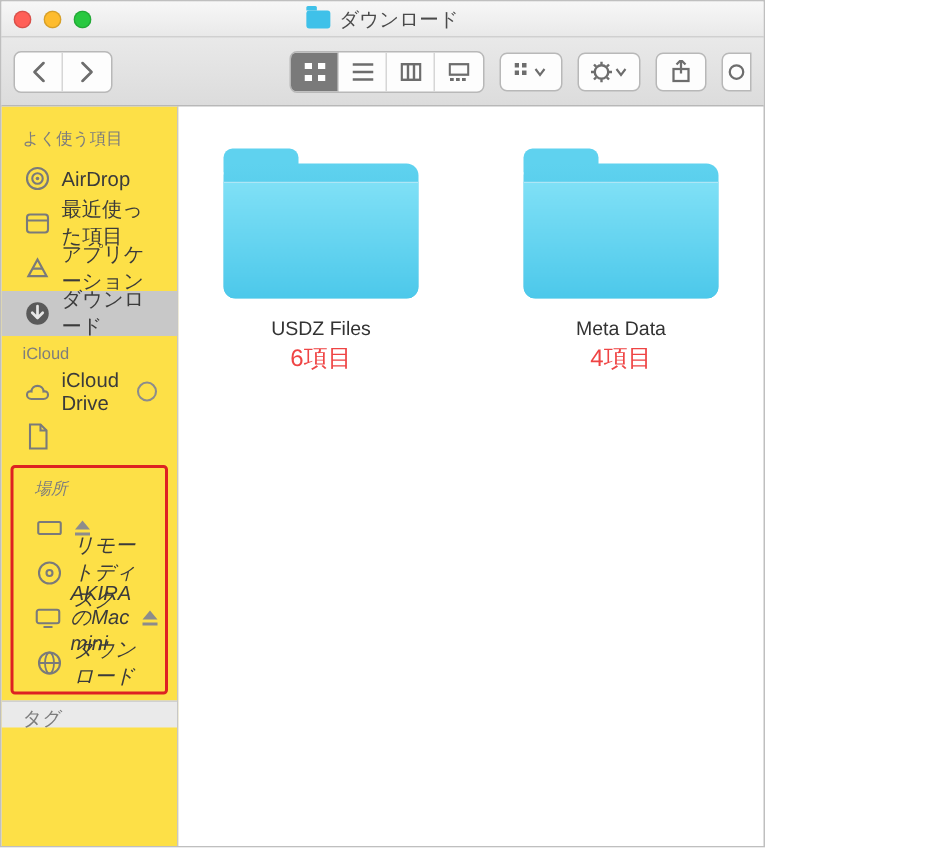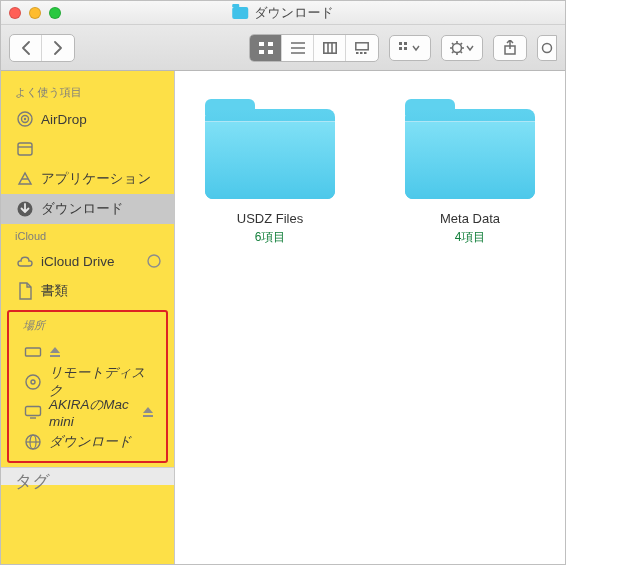--- a/index.html
+++ b/index.html
@@ -5,21 +5,21 @@
   * { box-sizing: border-box; margin: 0; padding: 0; }
   body {
     font-family: -apple-system, "Helvetica Neue", Arial, sans-serif;
     font-size: 13px;
     background: #fff;
     width: 622px;
     height: 565px;
     overflow: hidden;
   }
   .window {
-    width: 566px;
+    width: 510px;
     height: 565px;
     display: flex;
     flex-direction: column;
     border: 1px solid #bfbfbf;
     background: #ececec;
   }
   
   .titlebar {
     height: 24px;
     display: flex;
@@ -122,24 +122,24 @@
     position: absolute; top: 0; left: 0; width: 50px; height: 16px;
     background: #5fd2ef; border-radius: 6px 6px 0 0;
   }
   .folder-front {
     position: absolute; left: 0; right: 0; top: 22px; bottom: 0;
     background: linear-gradient(#7fe0f6, #4cc8ea);
     border-radius: 0 0 8px 8px;
     border-top: 1.5px solid rgba(255,255,255,0.55);
   }
   .fname { font-size: 13px; color: #333; }
-  .fcount { font-size: 12px; color: #15803d; margin-top: 3px; }
+  .fcount { font-size: 16px; color: #ef4444; margin-top: 3px; }
   .tag-strip {
     height: 18px; border-top: 1px solid #d0d0d0;
-    font-size: 17px; color: #7d7d7d; padding: 2px 14px 0;
+    font-size: 13px; color: #7d7d7d; padding: 2px 14px 0;
     background: #eaeaea;
   }
 </style>
 </head>
 <body>
 
 <div class="window">
 
   <div class="titlebar">
     <div class="traffic">
@@ -264,20 +264,21 @@
         <span class="label">AirDrop</span>
       </div>
 
       <div class="item">
         <span class="icn">
           <svg width="18" height="18" viewBox="0 0 18 18">
               <rect x="2" y="3" width="14" height="12" rx="2" fill="none" stroke="currentColor" stroke-width="1.4"></rect>
               <line x1="2" y1="7" x2="16" y2="7" stroke="currentColor" stroke-width="1.4"></line>
             </svg>
         </span>
+        <span class="label">最近使った項目</span>
       </div>
 
       <div class="item">
         <span class="icn">
           <svg width="18" height="18" viewBox="0 0 18 18">
               <path d="M3 14 L9 3 L15 14 Z" fill="none" stroke="currentColor" stroke-width="1.5"></path>
               <line x1="6" y1="9" x2="12" y2="9" stroke="currentColor" stroke-width="1.5"></line>
             </svg>
         </span>
         <span class="label">アプリケーション</span>
@@ -310,21 +311,20 @@
       </div>
 
 
       <div class="item">
         <span class="icn">
           <svg width="16" height="18" viewBox="0 0 16 18">
               <path d="M3 1 H10 L14 5 V17 H3 Z" fill="none" stroke="currentColor" stroke-width="1.4"></path>
               <path d="M10 1 V5 H14" fill="none" stroke="currentColor" stroke-width="1.4"></path>
             </svg>
         </span>
-        <span class="label">書類</span>
       </div>
 
       <div class="highlight-box">
         <div class="section-header">場所</div>
 
         <div class="item">
           <span class="icn">
             <svg width="18" height="14" viewBox="0 0 18 14">
                 <rect x="1.5" y="3" width="15" height="8" rx="1" fill="none" stroke="currentColor" stroke-width="1.4"></rect>
               </svg>

